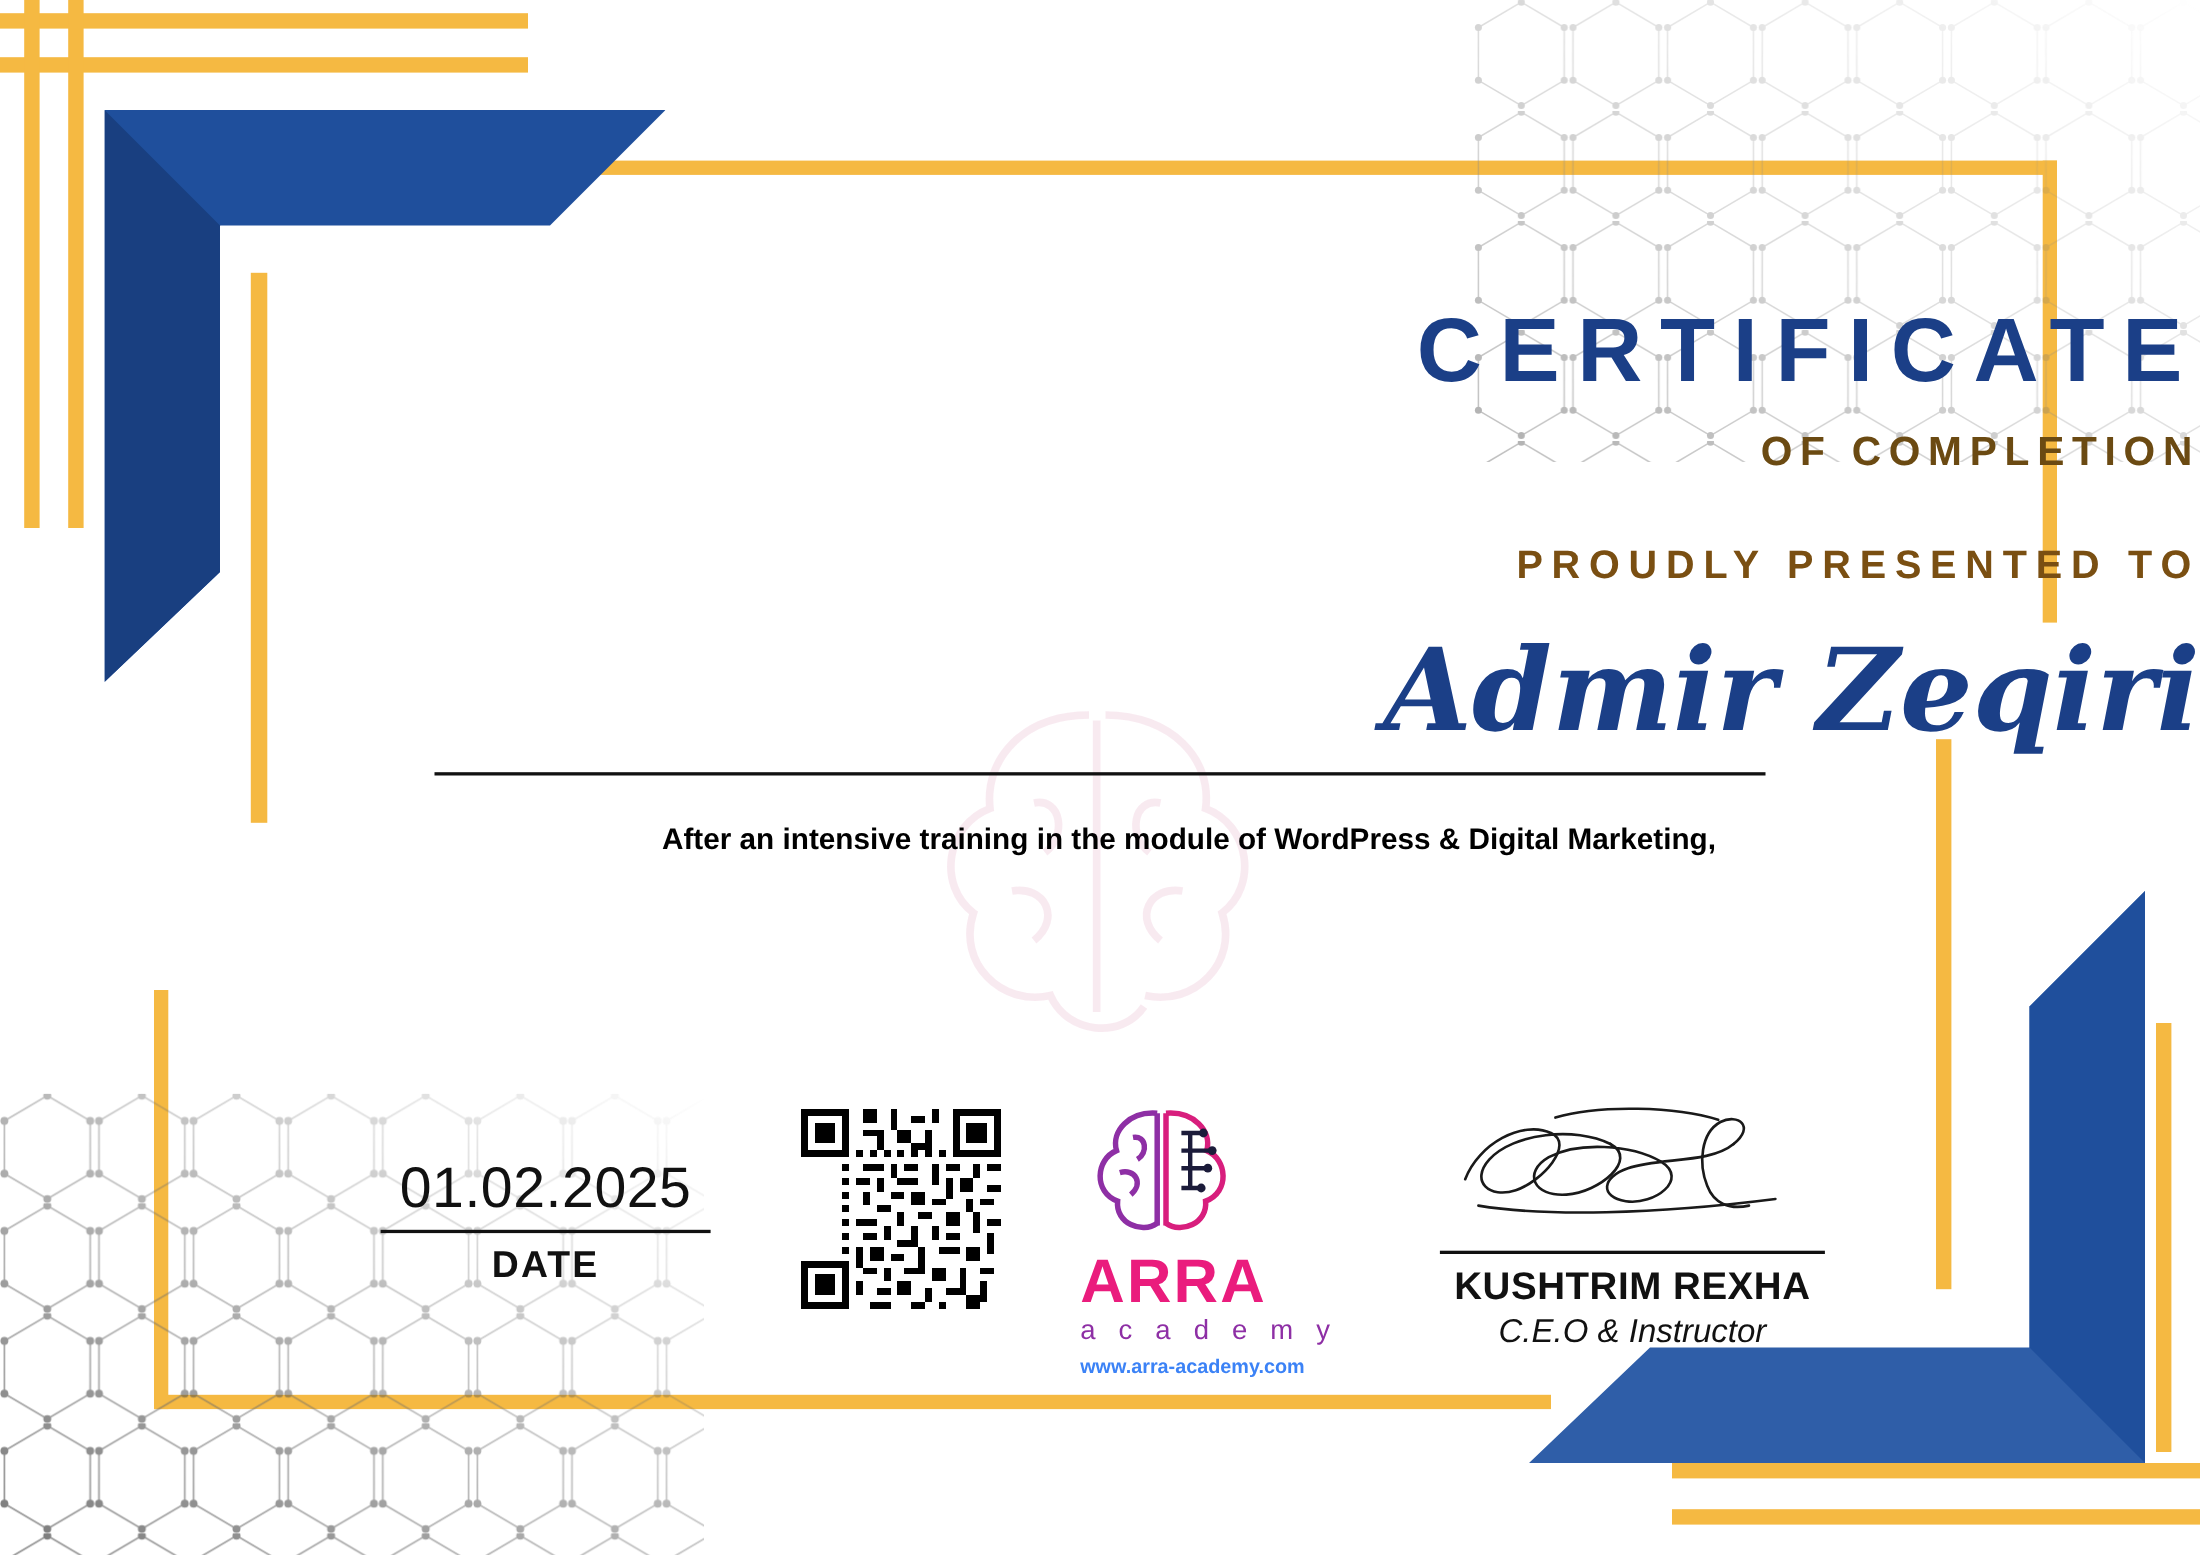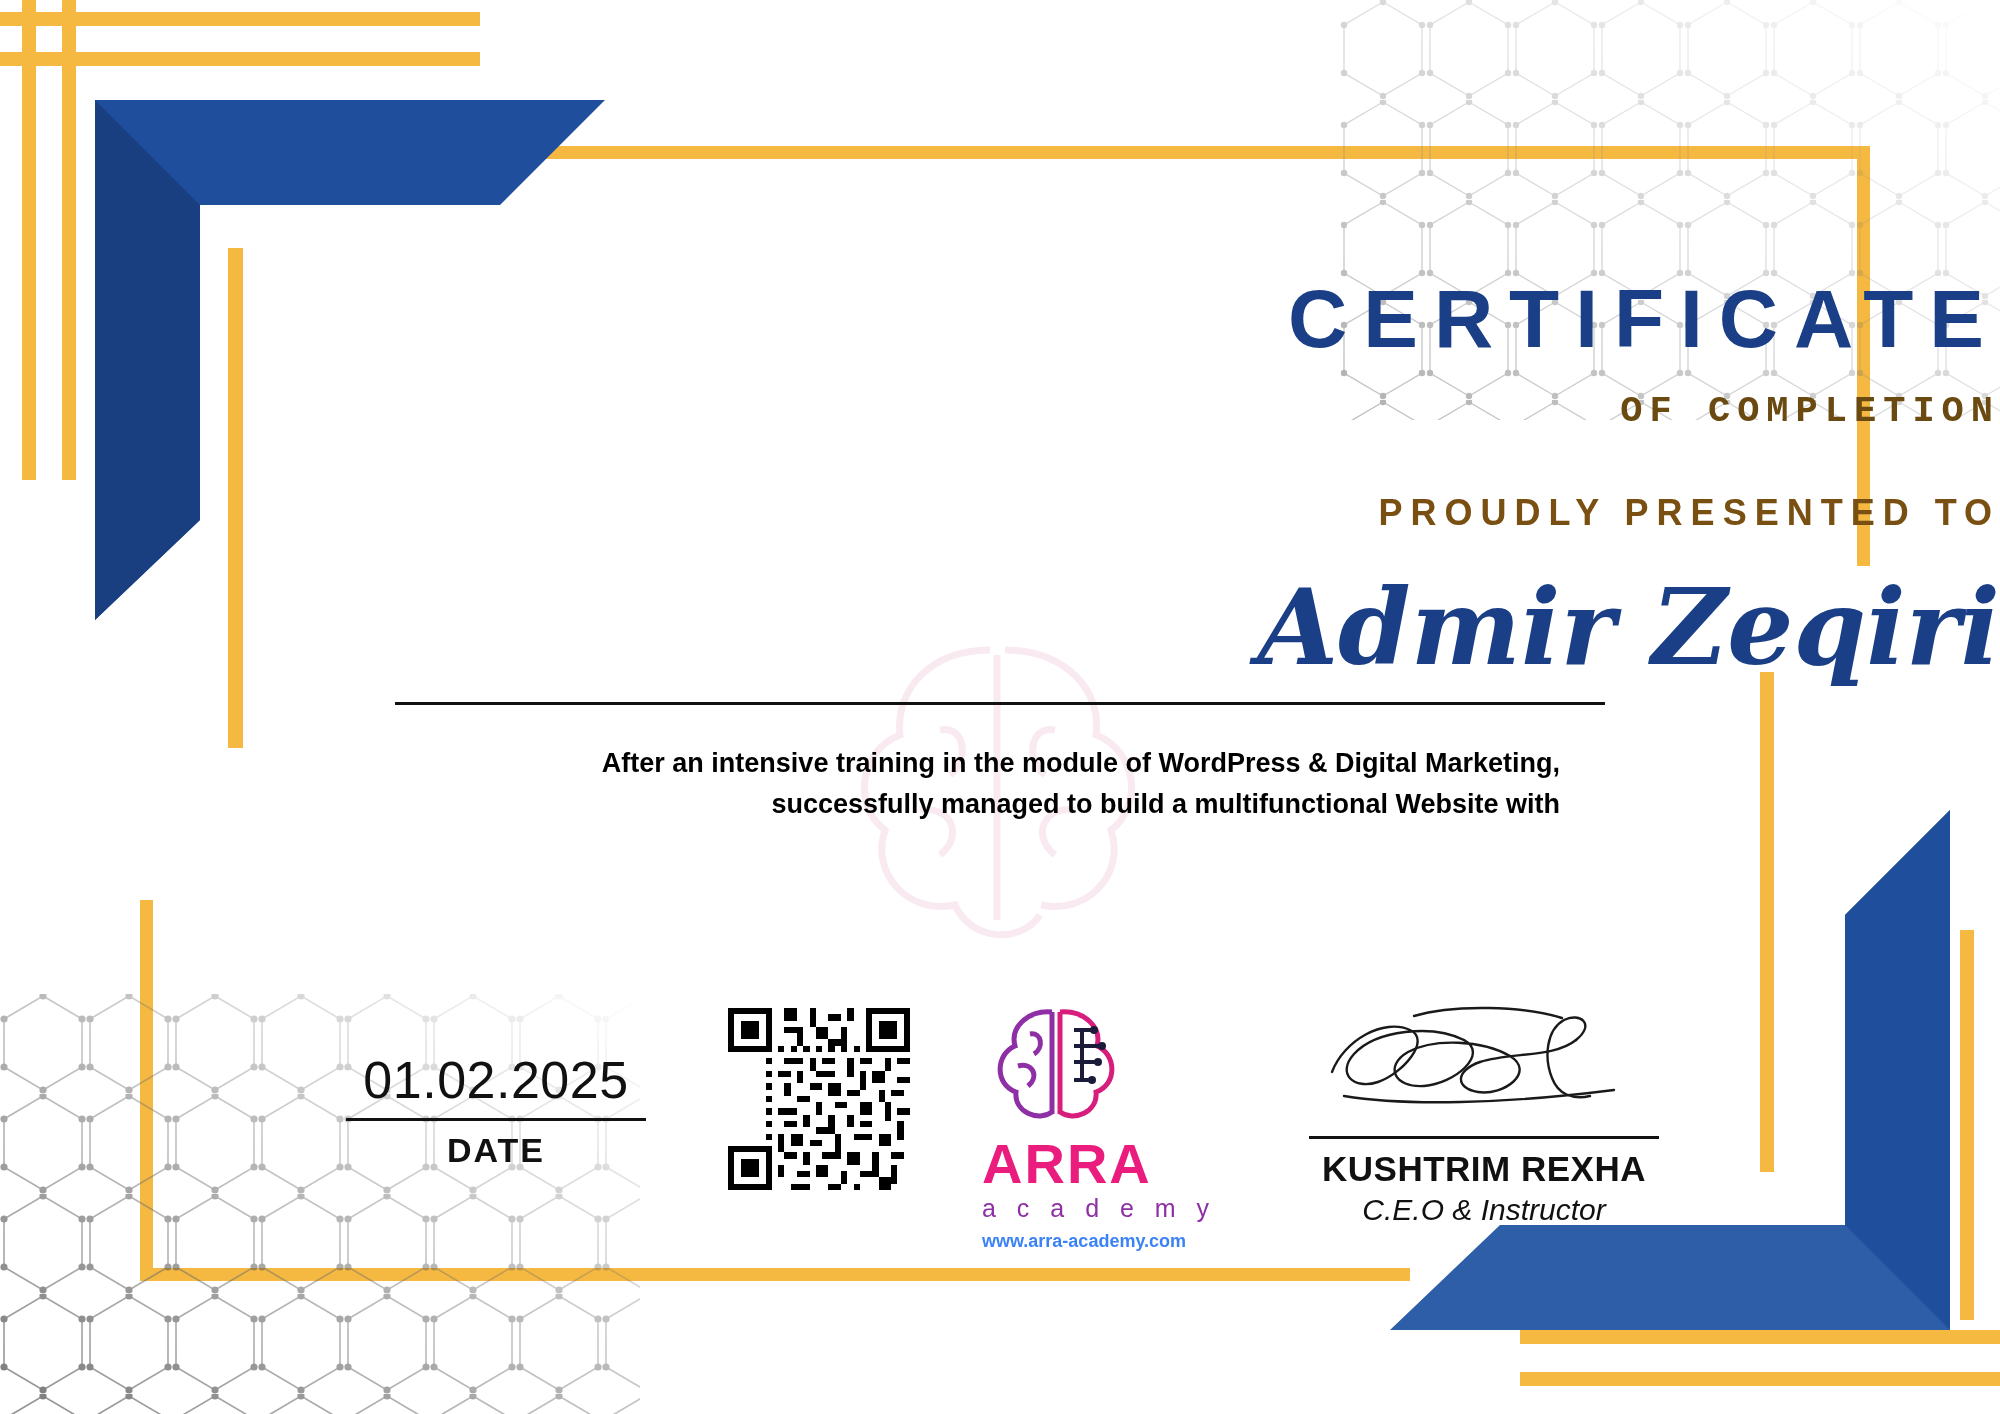--- a/index.html
+++ b/index.html
@@ -100,21 +100,20 @@
     color: #1b3f87;
     font-family: "Liberation Sans", sans-serif;
     line-height: 1;
   }
   .subtitle {
     margin-top: 30px;
     font-size: 37px;
     font-weight: bold;
     letter-spacing: 7px;
     color: #6b4a12;
-    font-family: Liberation Mono, monospace;
   }
   .presented {
     margin-top: 60px;
     font-size: 36px;
     font-weight: bold;
     letter-spacing: 8px;
     color: #7a4f12;
   }
   .recipient {
     margin-top: 34px;
@@ -326,21 +325,20 @@
   </svg>
 
   <div class="content">
     <div class="title">CERTIFICATE</div>
     <div class="subtitle">OF COMPLETION</div>
     <div class="presented">PROUDLY PRESENTED TO</div>
     <div class="recipient">Admir Zeqiri</div>
     <div class="name-rule"></div>
     <div class="desc">
       <span>After an intensive training in the module of </span><b>WordPress &amp; Digital Marketing</b><span>,</span>
-      <div>successfully managed to build a multifunctional Website with</div>
     </div>
   </div>
 
   <div class="bottom-row">
 
     <div class="date-block">
       <div class="date-value">01.02.2025</div>
       <div class="date-rule"></div>
       <div class="date-label">DATE</div>
     </div>

